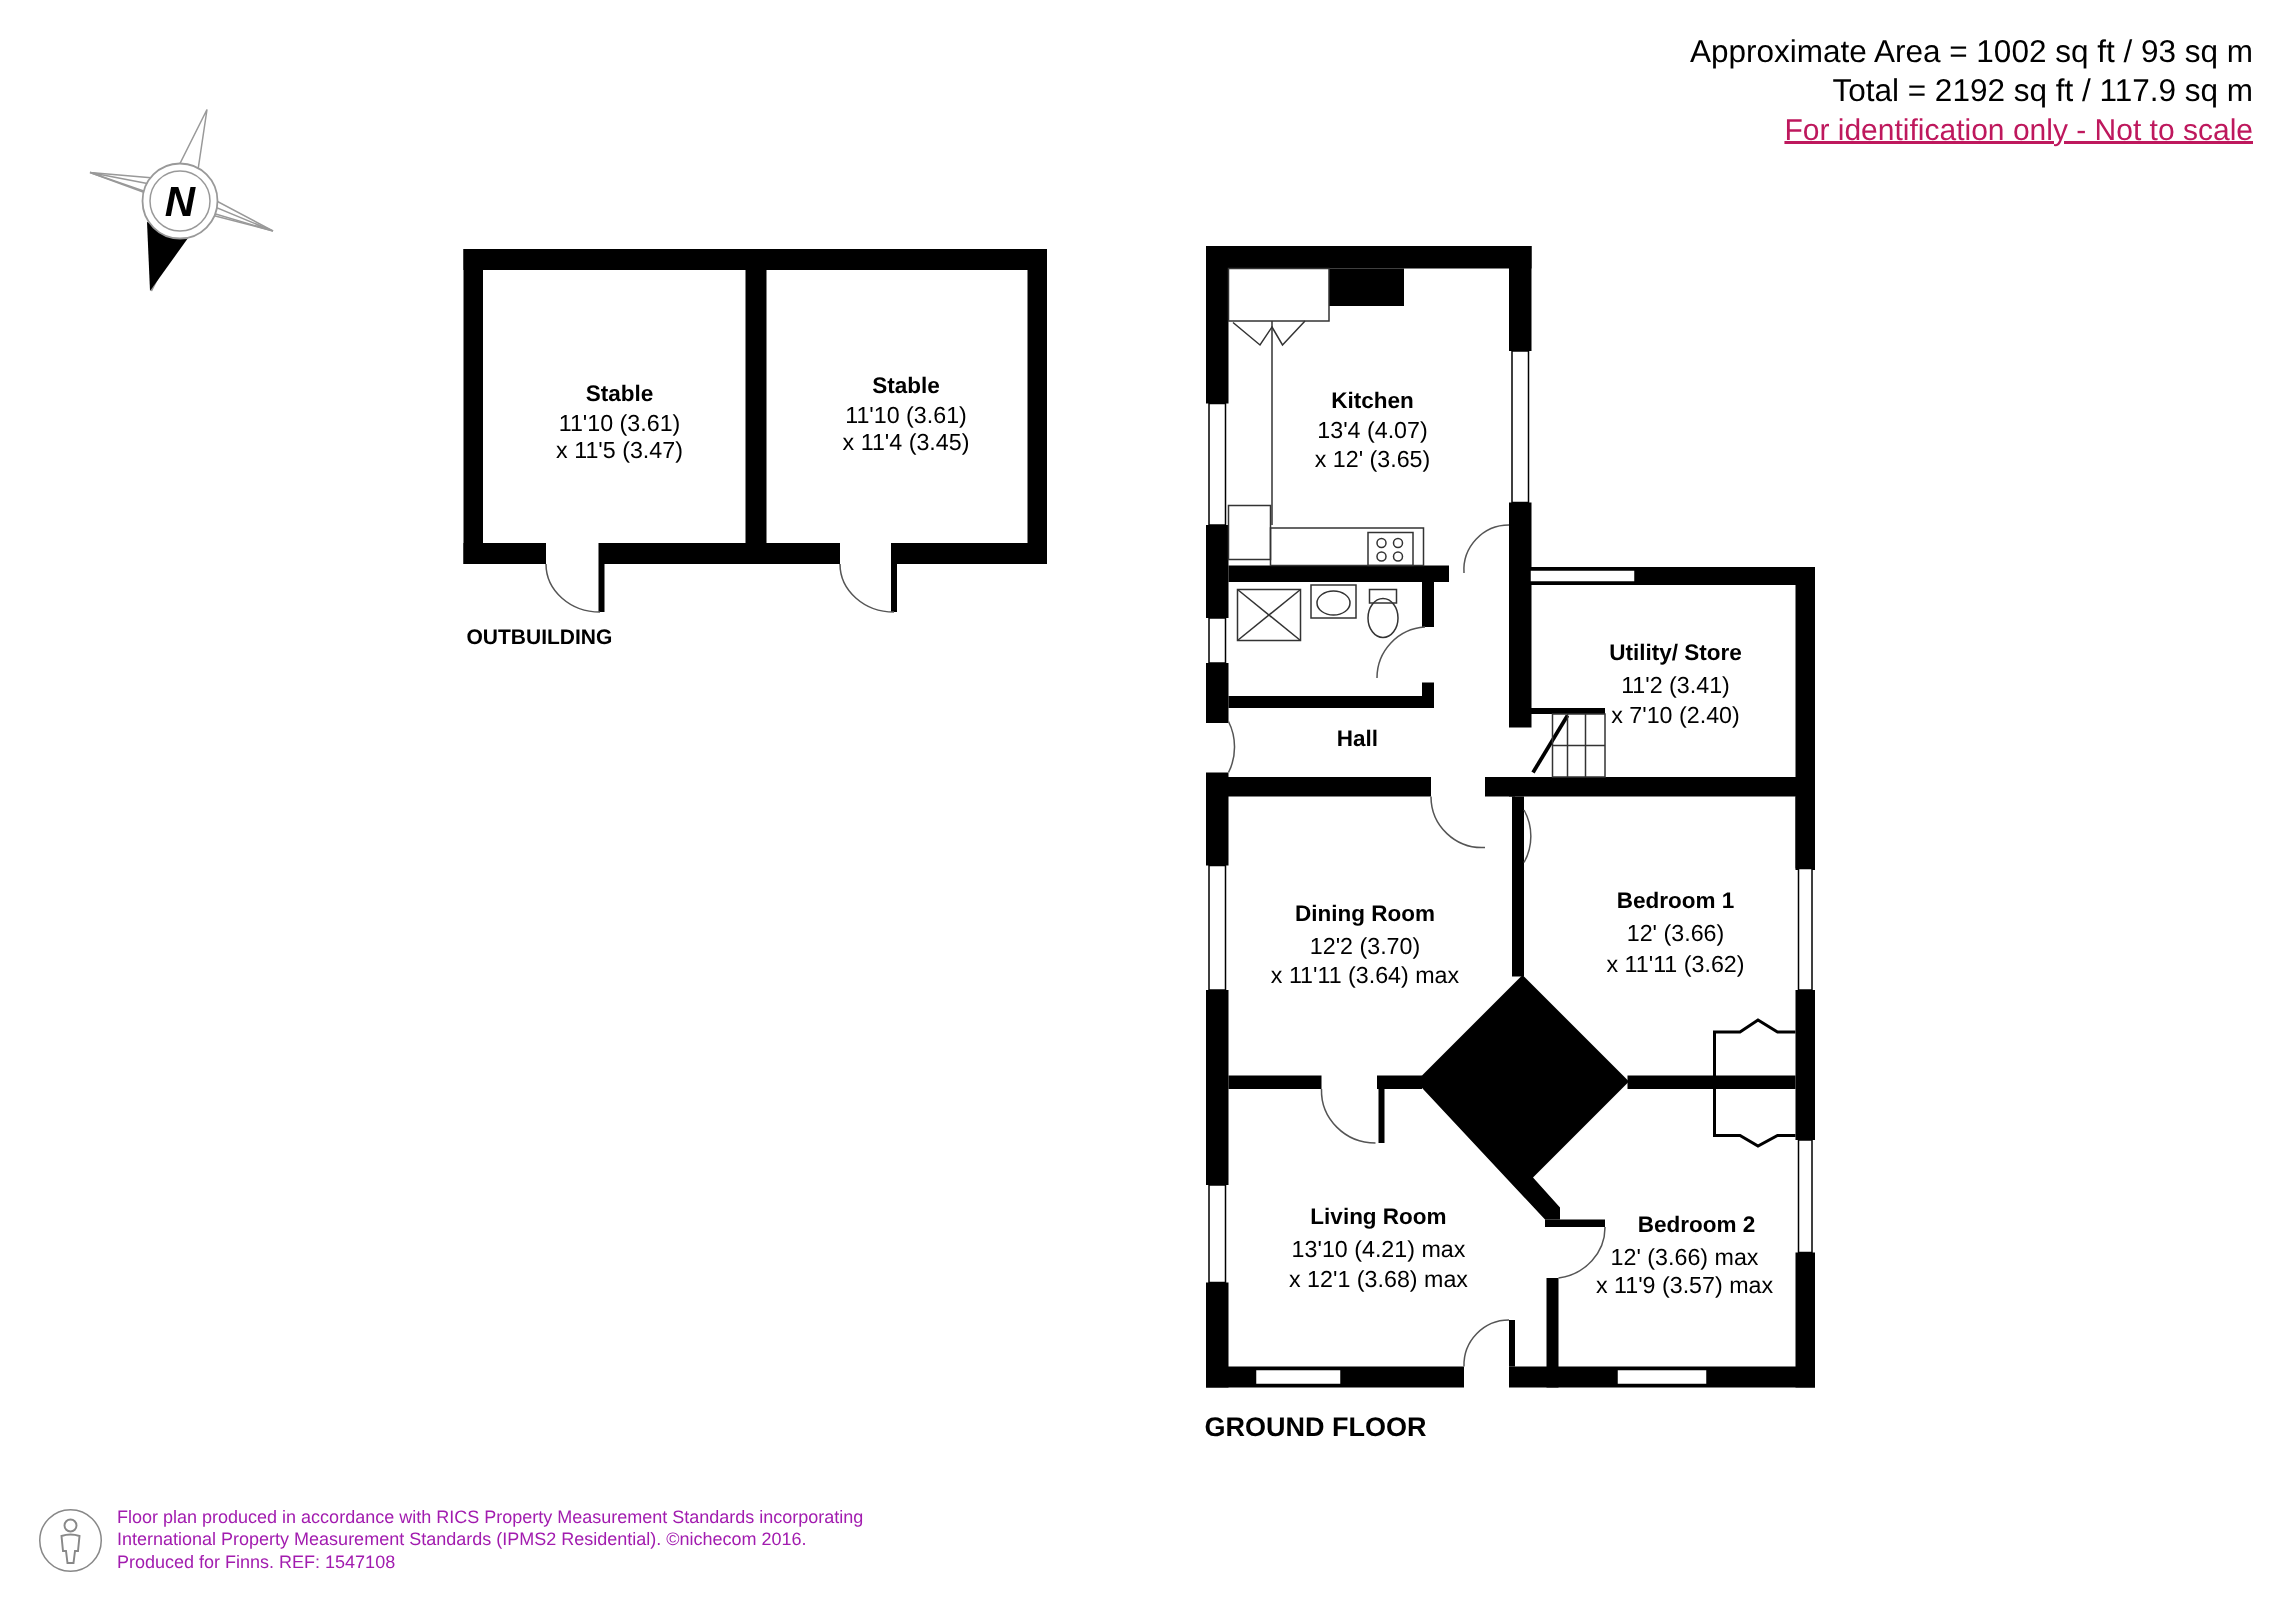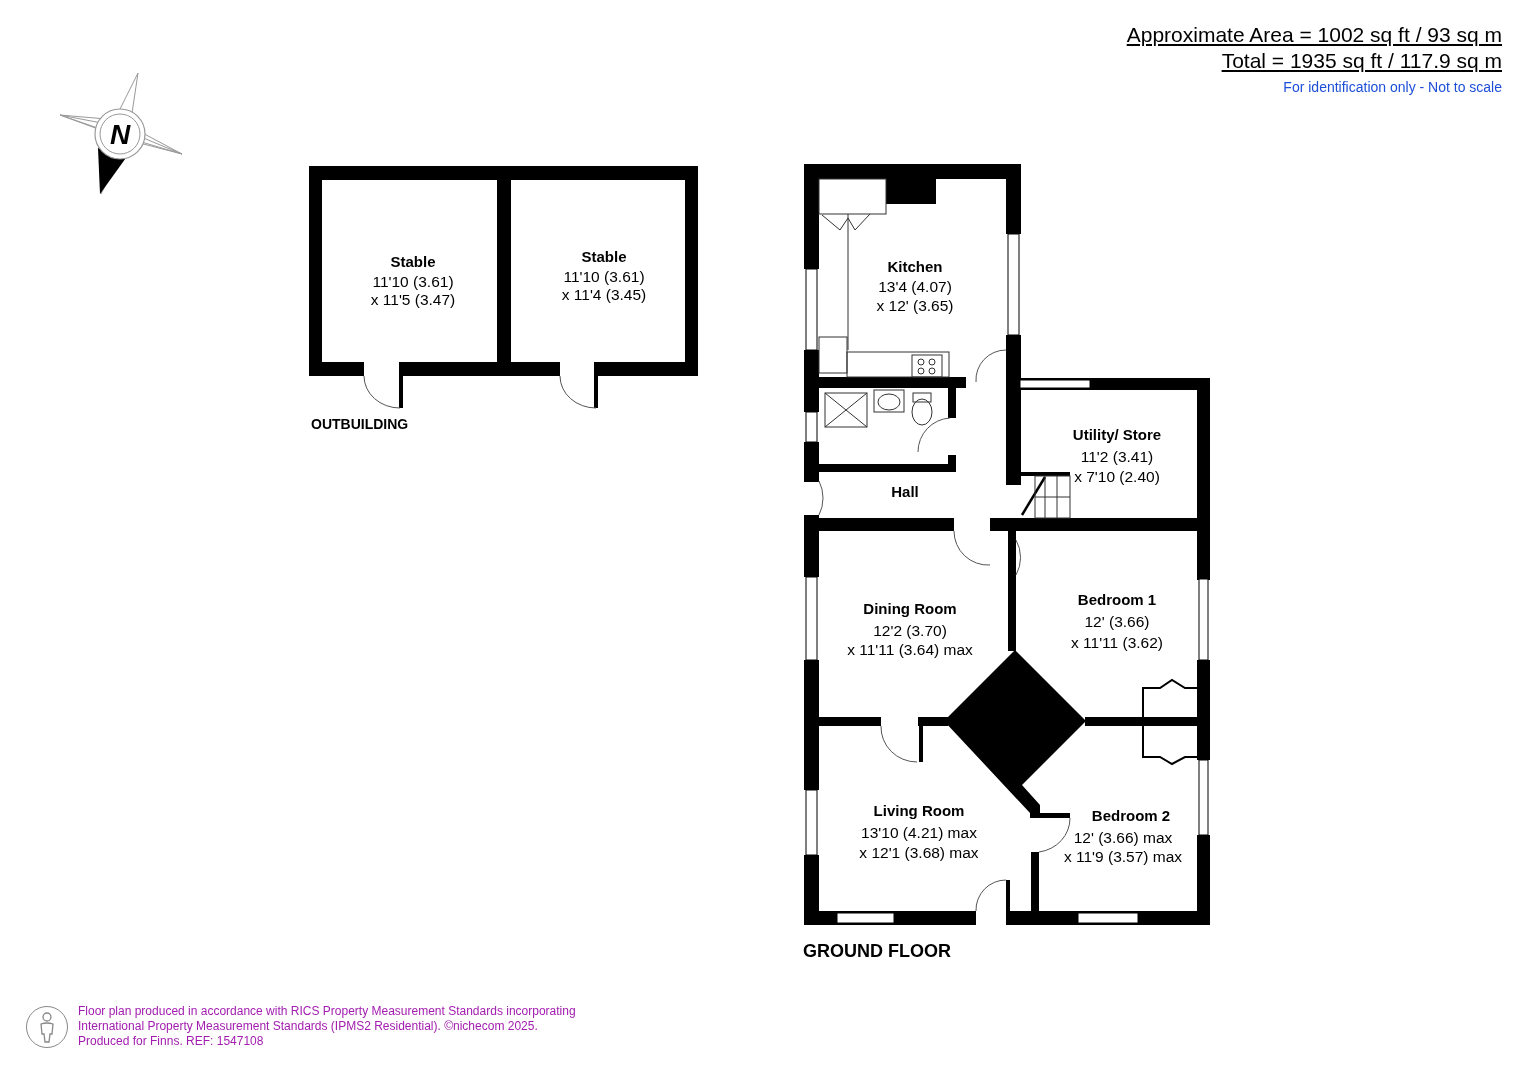--- a/index.html
+++ b/index.html
@@ -1,34 +1,34 @@
 <!DOCTYPE html>
 <html><head>
 <meta charset="utf-8">
 <style>
   html, body { margin:0; padding:0; background:#ffffff; }
   body { width:1528px; height:1080px; position:relative; overflow:hidden; font-family:"Liberation Sans", sans-serif; color:#000; }
   .area-block { position:absolute; right:26px; top:22px; text-align:right; }
-  .area-line { font-size:21px; line-height:26px;text-decoration:underline; }
-  .area-note { font-size:14px; line-height:20px; margin-top:3px; color:#1d4ed8; }
+  .area-line { font-size:21px; line-height:26px; }
+  .area-note { font-size:20px; line-height:20px; margin-top:3px; color:#be185d;text-decoration:underline; }
   svg.plan { position:absolute; left:0; top:0; }
   .room-name { font-weight:bold; font-size:15px; text-anchor:middle; }
   .room-dim { font-size:15.5px; text-anchor:middle; }
   .section-label { font-weight:bold; font-size:18px; }
   .section-label-sm { font-weight:bold; font-size:14px; }
   .footer { position:absolute; left:26px; top:1004px; }
   .footer-icon { position:absolute; left:0; top:2px; width:40px; height:40px; border:1.5px solid #888; border-radius:50%; }
   .footer-text { position:absolute; left:52px; top:0; width:600px; font-size:12px; line-height:15px; color:#a21caf; }
 </style>
 </head>
 <body>
 
 <div class="area-block">
   <div class="area-line">Approximate Area = 1002 sq ft / 93 sq m</div>
-  <div class="area-line">Total = 1935 sq ft / 117.9 sq m</div>
+  <div class="area-line">Total = 2192 sq ft / 117.9 sq m</div>
   <div class="area-note">For identification only - Not to scale</div>
 </div>
 
 <svg class="plan" width="1528" height="1080" viewBox="0 0 1528 1080">
 
   <g>
     <polygon points="60,115 118,120 182,154 128,140" fill="#fff" stroke="#999" stroke-width="1"></polygon>
     <polygon points="138,73 128,140 101,194 112,125" fill="#fff" stroke="#999" stroke-width="1"></polygon>
     <polygon points="60,115 118,135 182,154 112,125" fill="none" stroke="#999" stroke-width="1"></polygon>
     <polygon points="100,194 98,148 128,155" fill="#000"></polygon>
@@ -200,16 +200,16 @@
 
 <div class="footer">
   <div class="footer-icon">
     <svg width="40" height="40" viewBox="0 0 40 40">
       <circle cx="20" cy="10" r="4" fill="none" stroke="#888" stroke-width="1.3"></circle>
       <path d="M14,17 Q20,15 26,17 L25,27 L23,27 L22,35 L18,35 L17,27 L15,27 Z" fill="none" stroke="#888" stroke-width="1.3"></path>
     </svg>
   </div>
   <div class="footer-text">
     <div>Floor plan produced in accordance with RICS Property Measurement Standards incorporating</div>
-    <div>International Property Measurement Standards (IPMS2 Residential).   ©nichecom 2025.</div>
+    <div>International Property Measurement Standards (IPMS2 Residential).   ©nichecom 2016.</div>
     <div>Produced for Finns.   REF:  1547108</div>
   </div>
 </div>
 
 </body></html>

